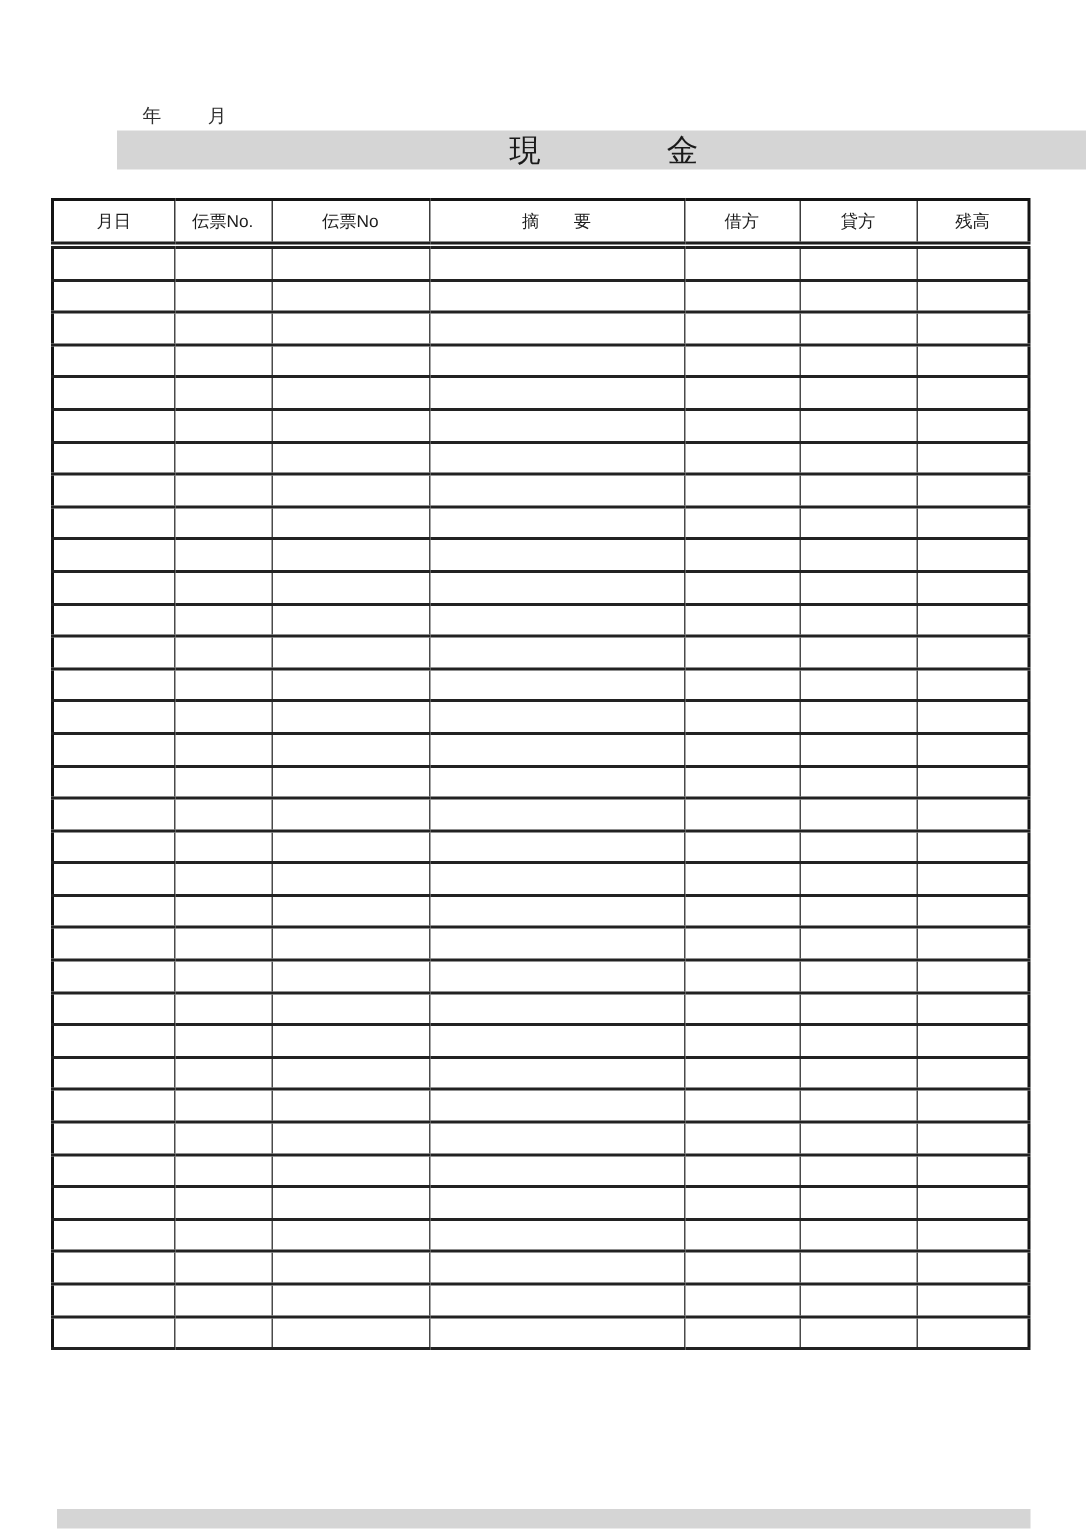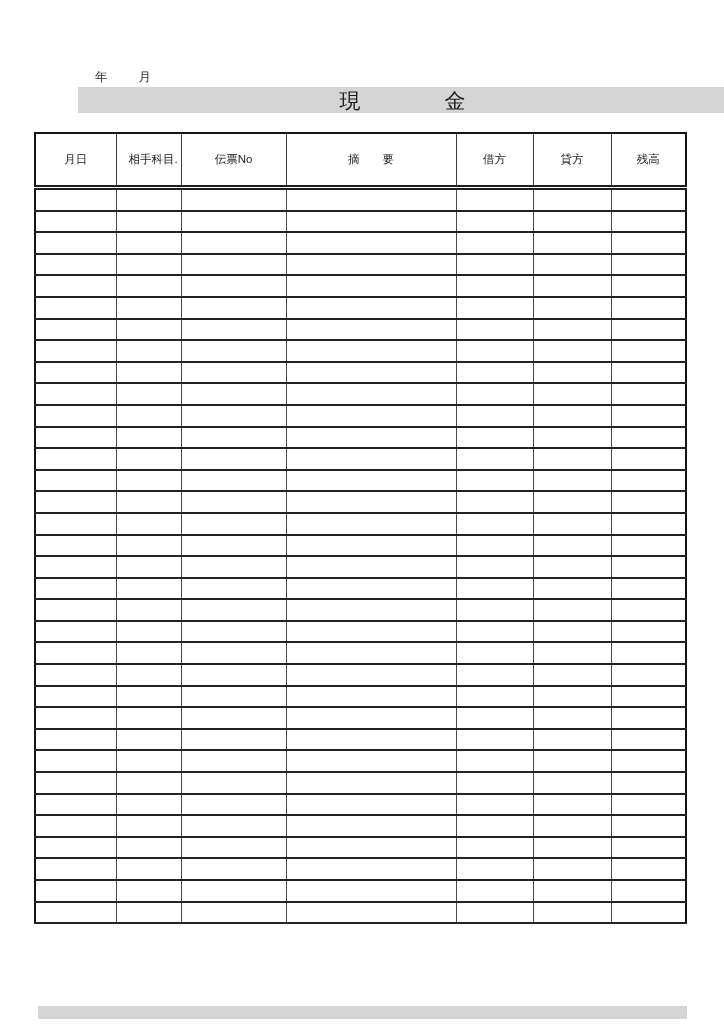--- a/index.html
+++ b/index.html
@@ -65,21 +65,21 @@
     height: 27px;
     font-size: 11.5px;
     font-weight: normal;
     text-align: center;
     vertical-align: middle;
     color: #1c1c1c;
     border-left: 1px solid #3c3c3c;
     border-right: 1px solid #3c3c3c;
     border-top: 2px solid #141414;
     border-bottom: 5px double #1f1f1f;
-    padding: 12px;
+    padding: 0;
     white-space: pre;
   }
   table.ledger td {
     height: 19.6px;
     font-size: 10.5px;
     text-align: center;
     vertical-align: middle;
     color: #1c1c1c;
     border-left: 1px solid #4a4a4a;
     border-right: 1px solid #4a4a4a;
@@ -119,21 +119,21 @@
         <col style="width: 65px;">
         <col style="width: 105px;">
         <col style="width: 170px;">
         <col style="width: 77px;">
         <col style="width: 78px;">
         <col style="width: 75px;">
       </colgroup>
     <thead>
       <tr>
           <th>月日</th>
-          <th>相手科目.</th>
+          <th>伝票No.</th>
           <th>伝票No</th>
           <th>摘　　要</th>
           <th>借方</th>
           <th>貸方</th>
           <th>残高</th>
         </tr>
     </thead>
     <tbody>
         <tr>
           <td></td>

